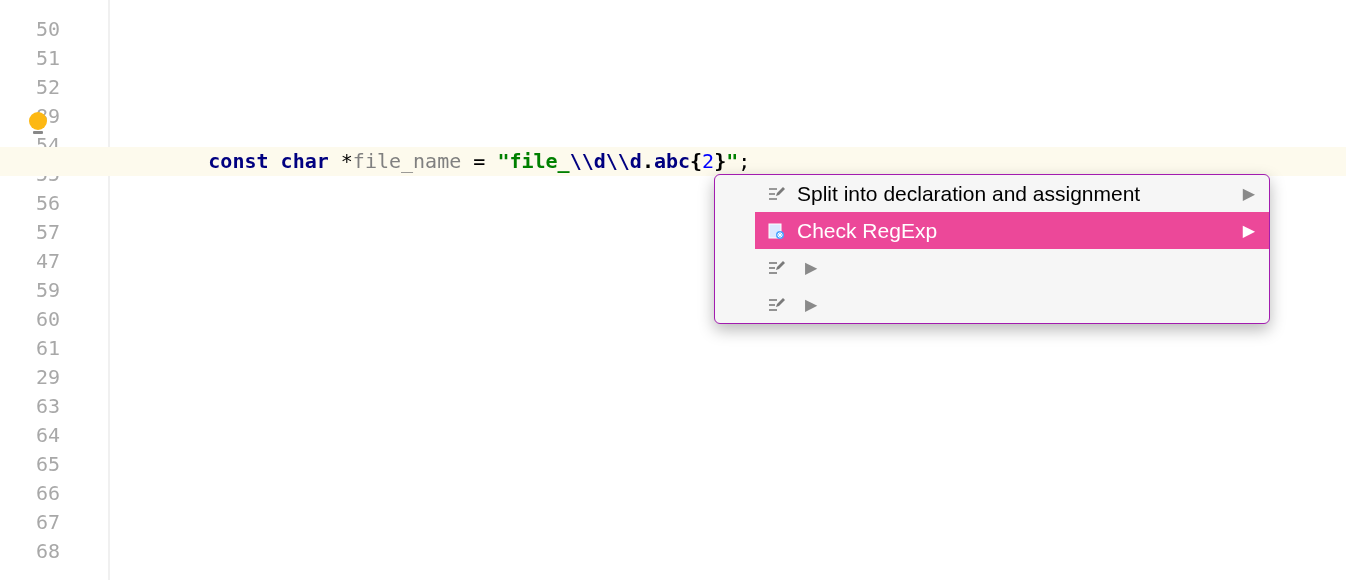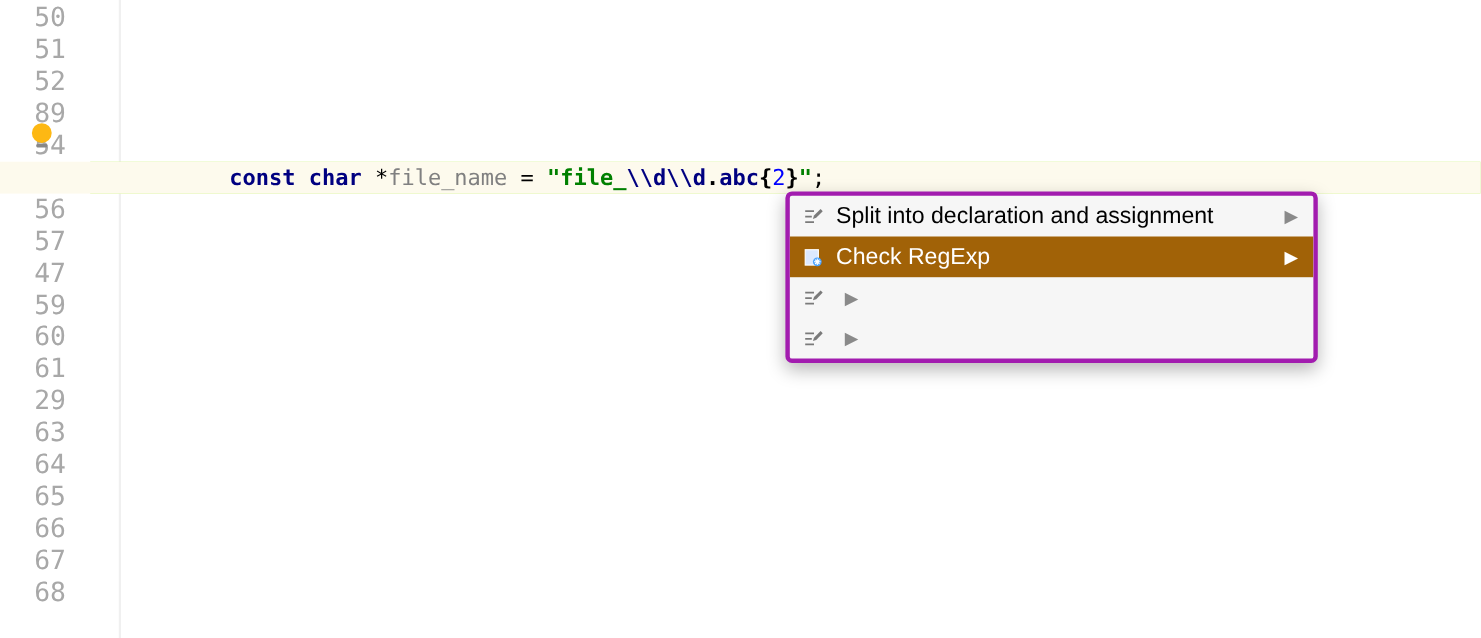--- a/index.html
+++ b/index.html
@@ -17,22 +17,23 @@
       height: 100%;
     }
     .gutter {
       width: 82px;
       background: #ffffff;
       color: #a8a8a8;
       text-align: right;
       padding-right: 22px;
       padding-top: 2px;
       user-select: none;
-      font-size: 24px;
+      font-size: 20px;
       line-height: 29px;
+      margin-top: 13px;
     }
     .gutter-line {
       height: 29px;
     }
     .gutter-border {
       position: absolute;
       left: 108px;
       top: 0;
       bottom: 0;
       width: 2px;
@@ -92,40 +93,41 @@
       height: 3px;
       background: #888;
       margin: 1px auto 0;
       border-radius: 1px;
     }
     
     .context-menu {
       position: absolute;
       left: 714px;
       top: 174px;
-      width: 484px;
+      width: 556px;
       background: #f6f6f6;
-      border: 4px solid #a21caf;
+      border: 1px solid #a21caf;
       border-radius: 6px;
       box-shadow: 0 6px 16px rgba(0,0,0,0.28);
       font-family: -apple-system, "Helvetica Neue", Arial, sans-serif;
       font-size: 21px;
       overflow: hidden;
       z-index: 10;
+      padding-left: 40px;
     }
     .menu-item {
       display: flex;
       align-items: center;
       height: 37px;
       padding: 0 14px 0 10px;
       color: #000;
       cursor: default;
     }
     .menu-item.selected {
-      background: #a16207;
+      background: #ec4899;
       color: #ffffff;
     }
     .menu-icon {
       width: 22px;
       height: 22px;
       margin-right: 10px;
       display: flex;
       align-items: center;
       justify-content: center;
       flex-shrink: 0;

